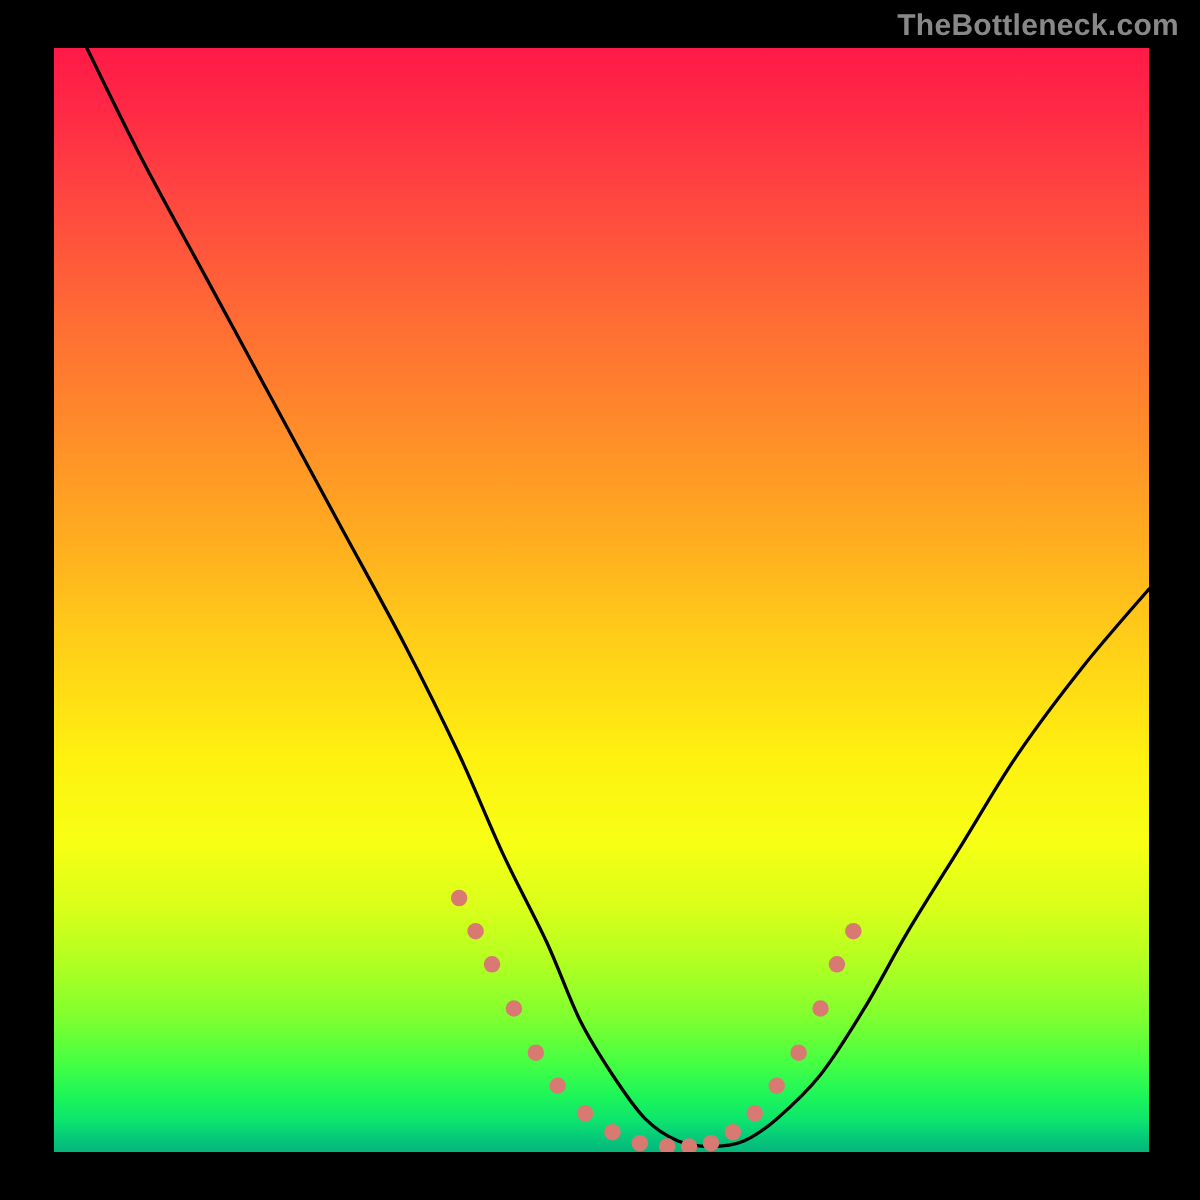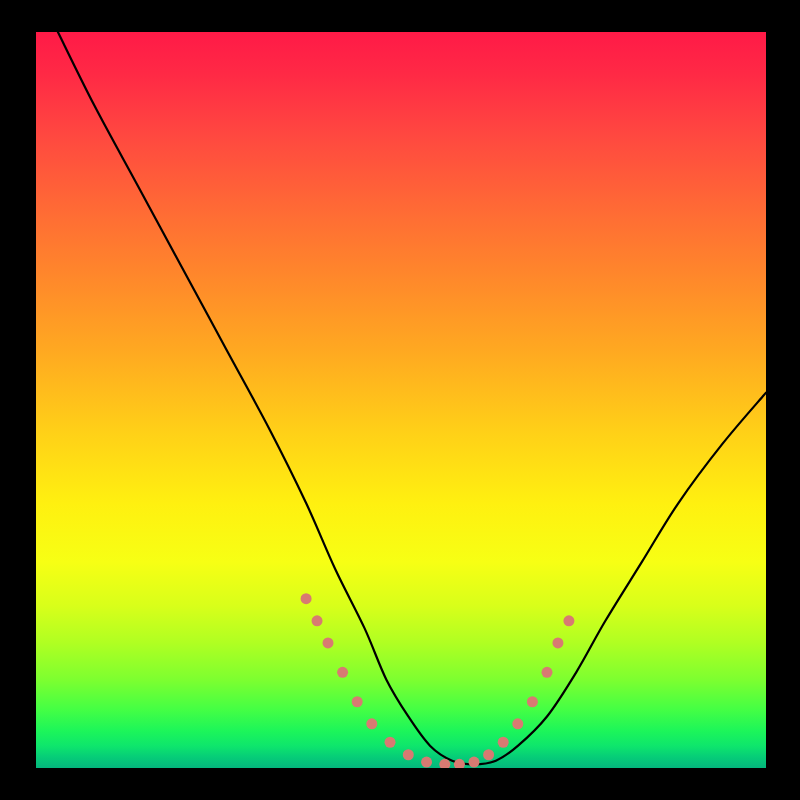--- a/index.html
+++ b/index.html
@@ -61,20 +61,21 @@
     font-size: 20px;
     font-weight: 600;
     letter-spacing: 0.2px;
     user-select: none;
   }
 </style>
 </head>
 <body>
 
 <div class="frame">
+  <div class="watermark">TheBottleneck.com</div>
   <div class="plot-area">
     <svg id="chart-svg" viewBox="0 0 730 736" preserveAspectRatio="none">
         <path d="M 21.9 0 C 27.98333333333333 12.266666666666671, 45.016666666666666 47.84000000000003, 58.4 73.60000000000002 C 71.78333333333333 99.36000000000001, 87.60000000000001 127.57333333333328, 102.2 154.55999999999995 C 116.8 181.5466666666666, 131.4 208.5333333333333, 146 235.51999999999998 C 160.6 262.50666666666666, 175.20000000000002 289.49333333333334, 189.8 316.48 C 204.4 343.4666666666667, 220.21666666666667 371.68, 233.6 397.44 C 246.98333333333332 423.2, 259.15000000000003 447.73333333333335, 270.1 471.04 C 281.05 494.3466666666667, 289.5666666666666 516.4266666666666, 299.29999999999995 537.28 C 309.0333333333333 558.1333333333333, 319.98333333333335 577.76, 328.5 596.16 C 337.01666666666665 614.56, 343.09999999999997 632.96, 350.4 647.6800000000001 C 357.7 662.4000000000001, 365 673.44, 372.3 684.48 C 379.6 695.52, 386.90000000000003 706.56, 394.20000000000005 713.92 C 401.50000000000006 721.28, 408.79999999999995 725.5733333333333, 416.09999999999997 728.64 C 423.4 731.7066666666667, 430.7 732.32, 438 732.32 C 445.3 732.32, 452.59999999999997 731.7066666666667, 459.9 728.64 C 467.2 725.5733333333333, 473.28333333333336 721.28, 481.8 713.92 C 490.31666666666666 706.56, 501.2666666666666 696.7466666666667, 510.99999999999994 684.48 C 520.7333333333332 672.2133333333334, 530.4666666666667 656.2666666666667, 540.2 640.3199999999999 C 549.9333333333334 624.3733333333332, 558.45 607.1999999999999, 569.4 588.8 C 580.3499999999999 570.4, 593.7333333333333 549.5466666666666, 605.9 529.92 C 618.0666666666666 510.2933333333333, 629.0166666666667 490.6666666666667, 642.4 471.04 C 655.7833333333333 451.41333333333336, 671.5999999999999 430.56000000000006, 686.1999999999999 412.16 C 700.8 393.76, 722.7 369.2266666666667, 730 360.64" fill="none" stroke="#000" stroke-width="2.2" stroke-linecap="round"></path>
         <circle cx="270.1" cy="566.72" r="5.5" fill="#d87a72"></circle>
         <circle cx="281.05" cy="588.8" r="5.5" fill="#d87a72"></circle>
         <circle cx="292" cy="610.88" r="5.5" fill="#d87a72"></circle>
         <circle cx="306.59999999999997" cy="640.3199999999999" r="5.5" fill="#d87a72"></circle>
         <circle cx="321.2" cy="669.76" r="5.5" fill="#d87a72"></circle>
         <circle cx="335.8" cy="691.84" r="5.5" fill="#d87a72"></circle>
         <circle cx="354.05" cy="710.24" r="5.5" fill="#d87a72"></circle>

